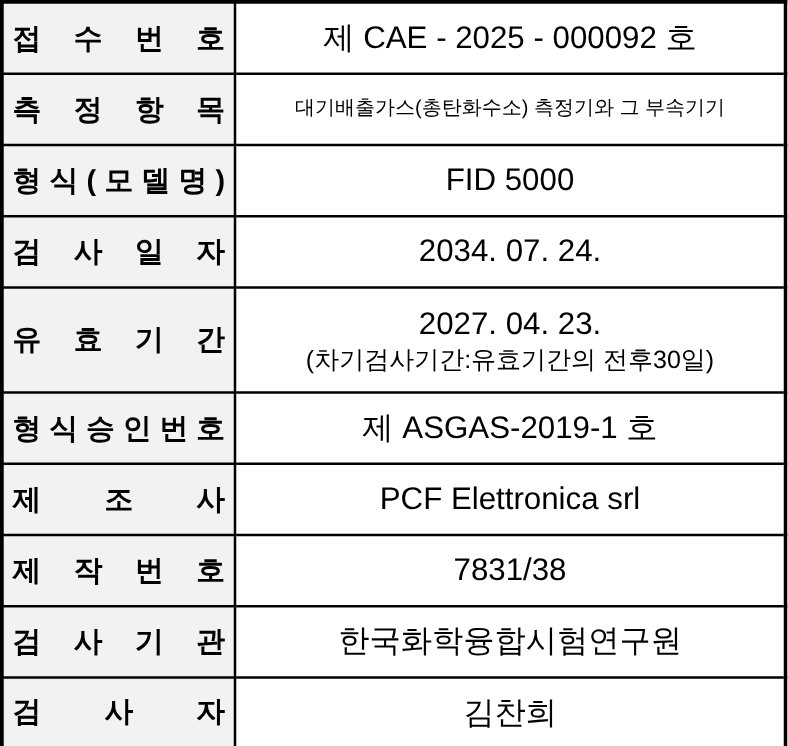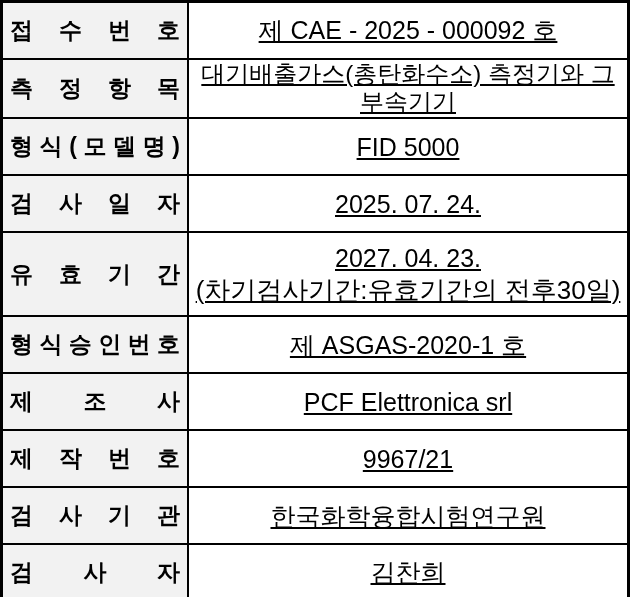--- a/index.html
+++ b/index.html
@@ -40,25 +40,24 @@
     font-weight: bold;
     font-size: 23px;
     line-height: 1;
     white-space: nowrap;
   }
   td.value-cell {
     background: #ffffff;
     text-align: center;
     font-size: 25px;
     padding: 0 4px;
-    text-decoration: underline;
   }
-  .value-small { font-size: 24px; }
+  .value-small { font-size: 16px; }
   .main-value  { line-height: 1.2; }
-  .sub-value   { font-size: 26px; line-height: 1.2; margin-top: 2px; }
+  .sub-value   { font-size: 20px; line-height: 1.2; margin-top: 2px; }
 </style>
 </head>
 <body>
 
 <table class="cert">
   <tbody>
     <tr class="row-regular">
       <td class="label-cell">
         <div class="spread">
             <span>접</span>
@@ -103,21 +102,21 @@
     <tr class="row-regular">
       <td class="label-cell">
         <div class="spread">
             <span>검</span>
             <span>사</span>
             <span>일</span>
             <span>자</span>
           </div>
       </td>
       <td class="value-cell">
-        <div class="main-value">2025. 07. 24.</div>
+        <div class="main-value">2034. 07. 24.</div>
       </td>
     </tr>
     <tr class="row-tall">
       <td class="label-cell">
         <div class="spread">
             <span>유</span>
             <span>효</span>
             <span>기</span>
             <span>간</span>
           </div>
@@ -132,21 +131,21 @@
         <div class="spread">
             <span>형</span>
             <span>식</span>
             <span>승</span>
             <span>인</span>
             <span>번</span>
             <span>호</span>
           </div>
       </td>
       <td class="value-cell">
-        <div class="main-value">제 ASGAS-2020-1 호</div>
+        <div class="main-value">제 ASGAS-2019-1 호</div>
       </td>
     </tr>
     <tr class="row-regular">
       <td class="label-cell">
         <div class="spread">
             <span>제</span>
             <span>조</span>
             <span>사</span>
           </div>
       </td>
@@ -157,21 +156,21 @@
     <tr class="row-regular">
       <td class="label-cell">
         <div class="spread">
             <span>제</span>
             <span>작</span>
             <span>번</span>
             <span>호</span>
           </div>
       </td>
       <td class="value-cell">
-        <div class="main-value">9967/21</div>
+        <div class="main-value">7831/38</div>
       </td>
     </tr>
     <tr class="row-regular">
       <td class="label-cell">
         <div class="spread">
             <span>검</span>
             <span>사</span>
             <span>기</span>
             <span>관</span>
           </div>

